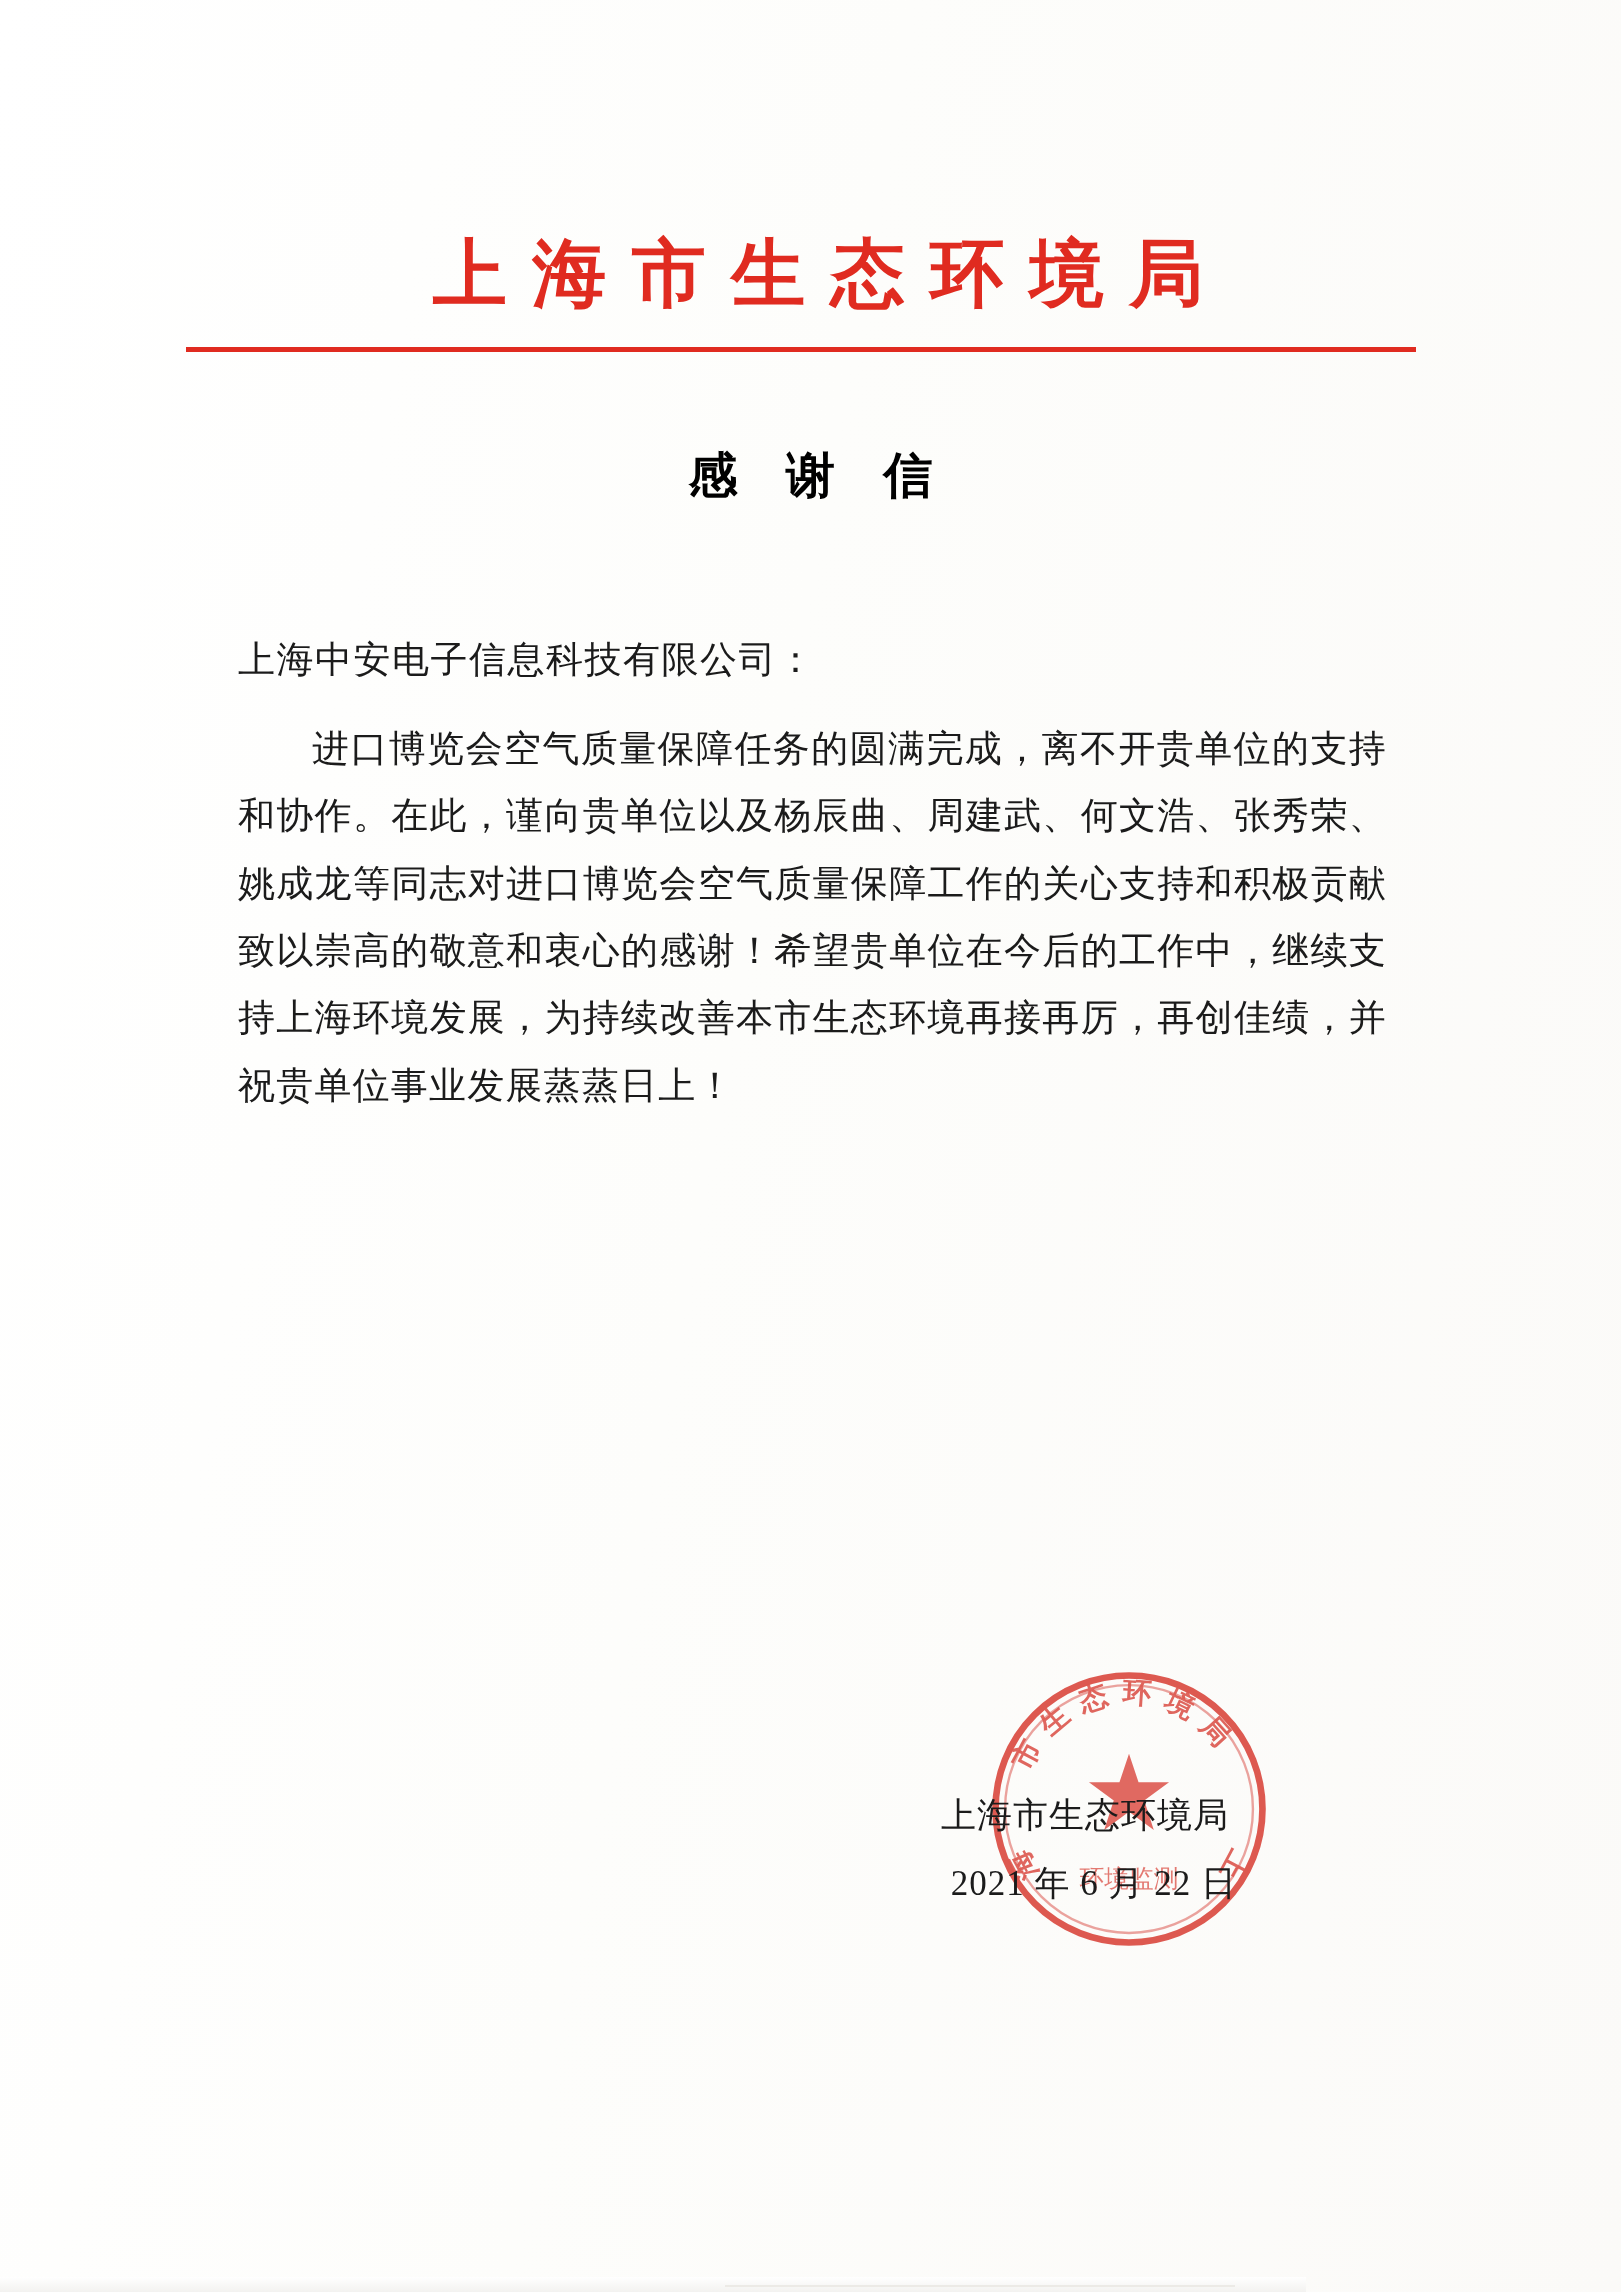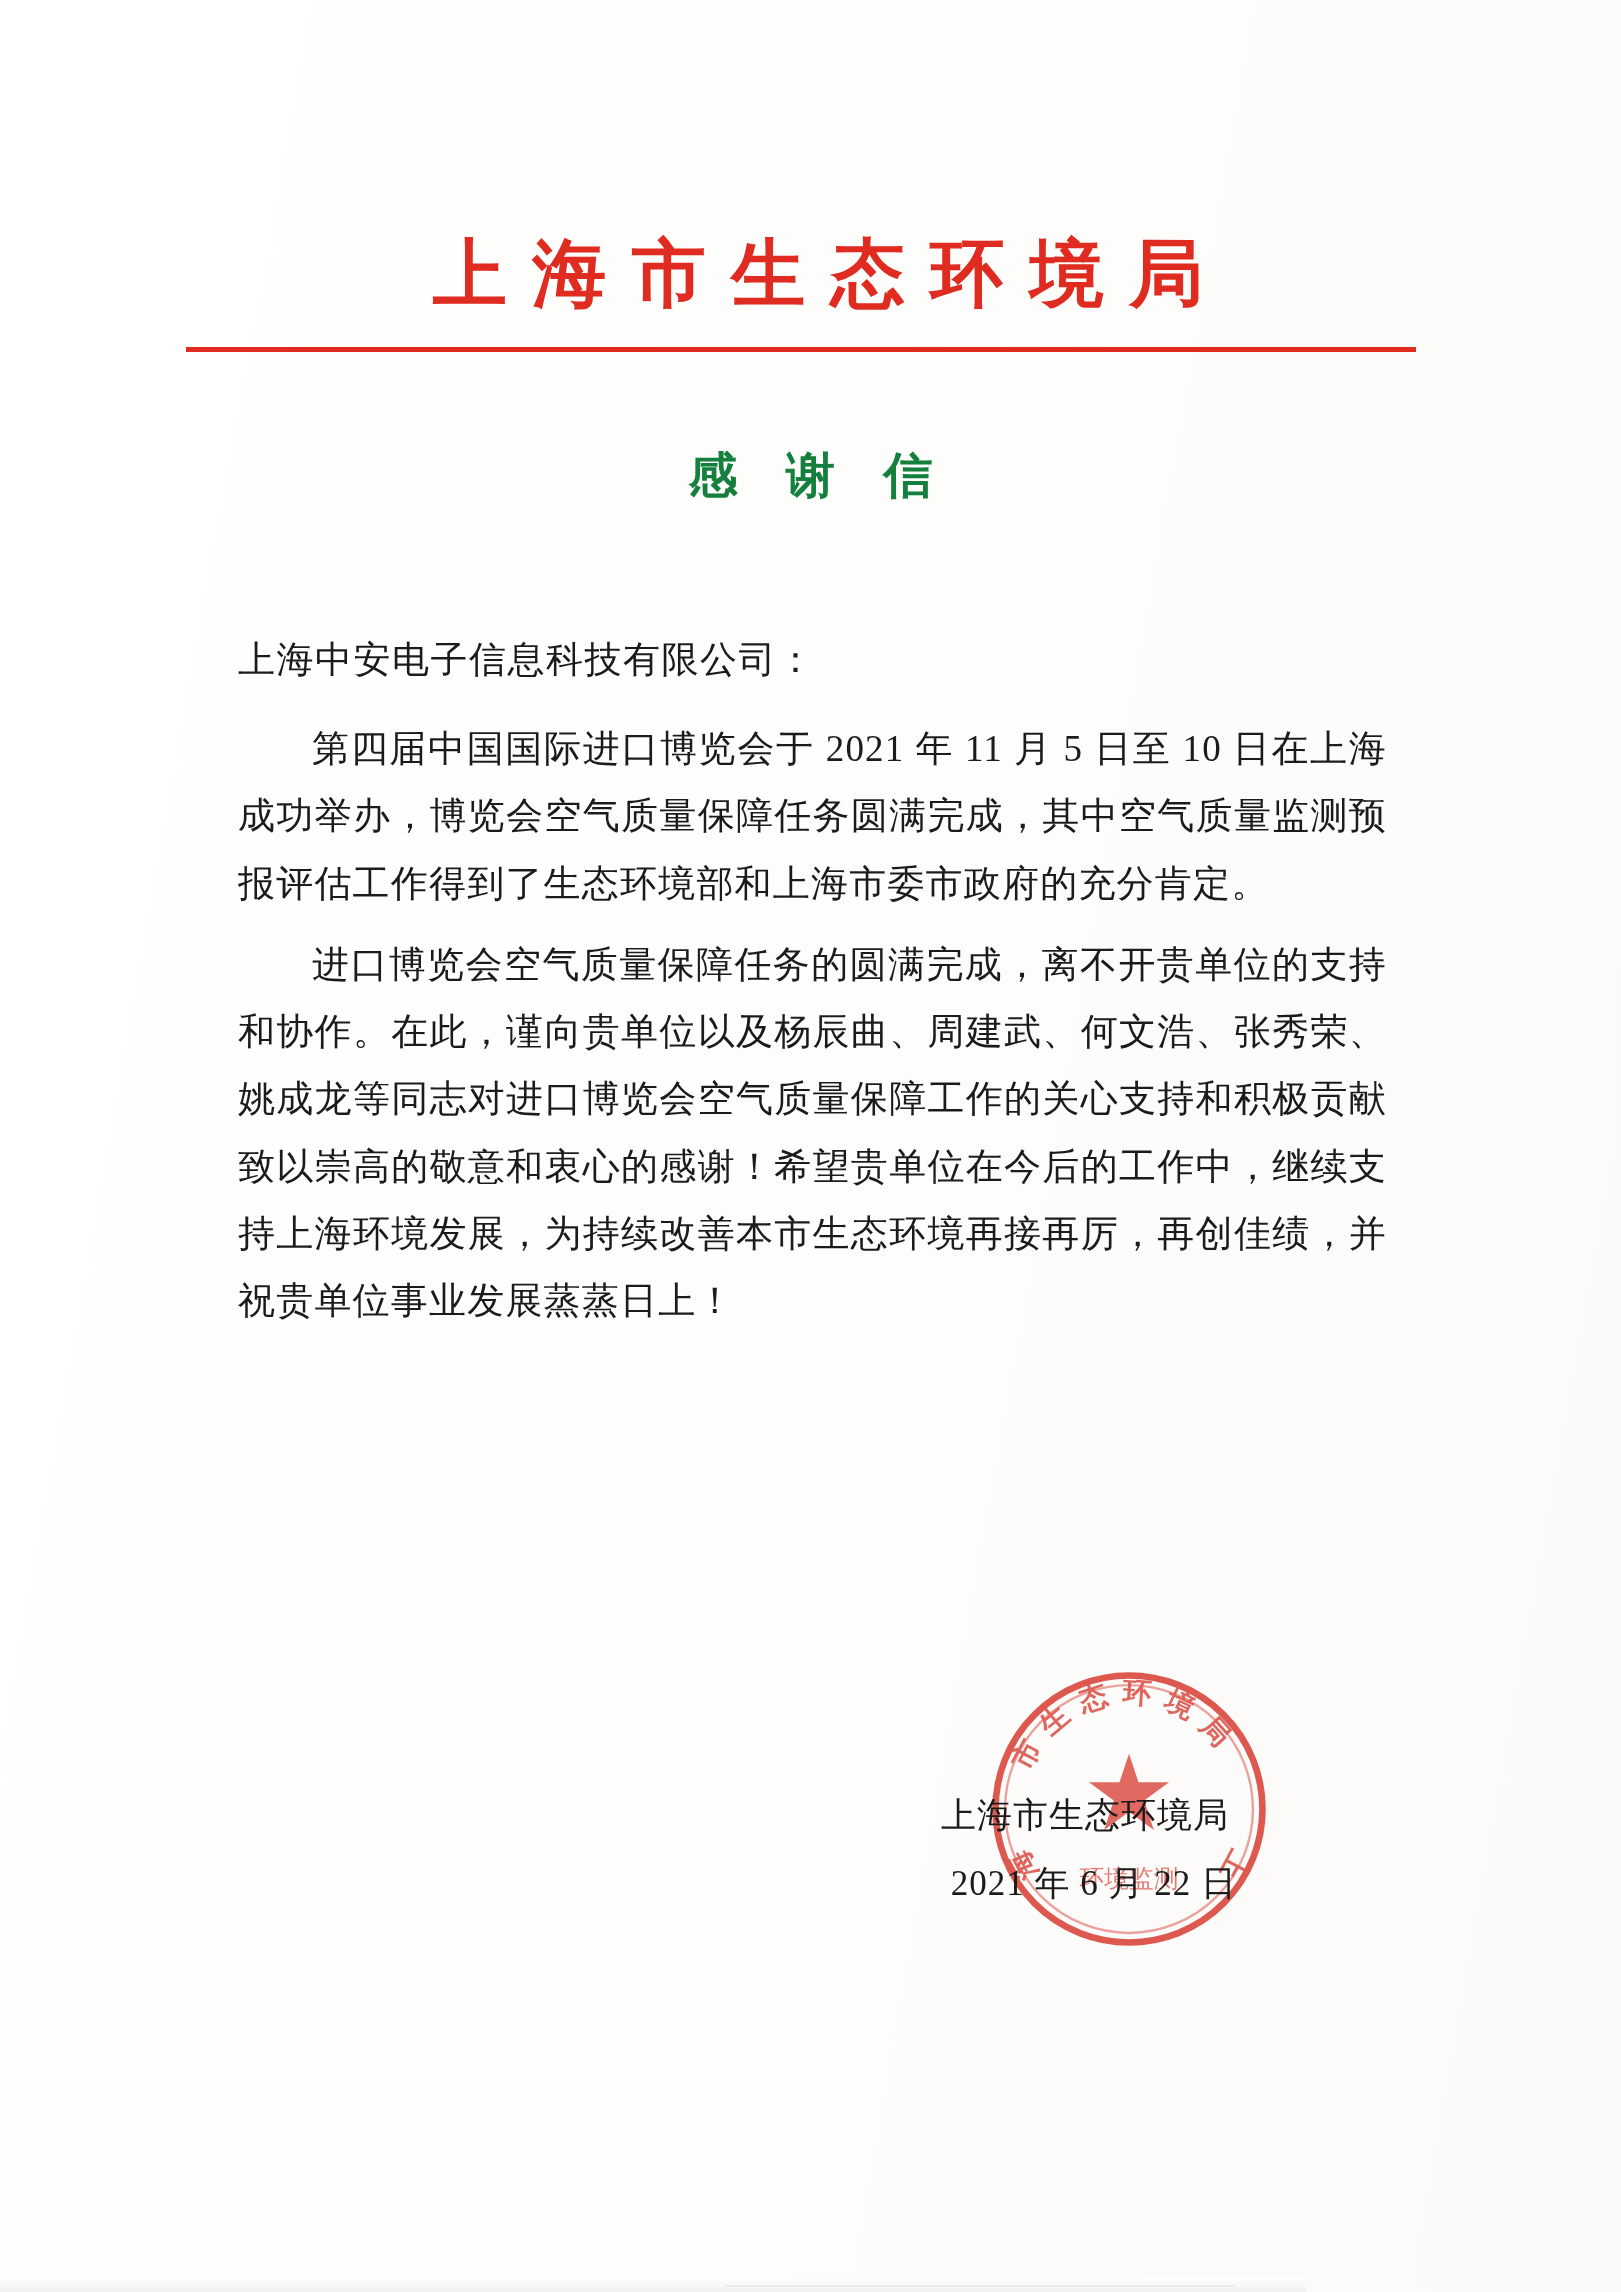--- a/index.html
+++ b/index.html
@@ -65,21 +65,21 @@
   .doc-title {
     position: absolute;
     left: 0;
     top: 443px;
     width: 1621px;
     text-align: center;
     font-family: "DejaVu Serif", "Liberation Serif", serif;
     font-weight: 700;
     font-size: 49px;
     letter-spacing: 15.7px;
-    color: #15803d;
+    color: #000000;
     text-indent: 15.7px;
   }
 
   
   .body-block {
     position: absolute;
     left: 238px;
     top: 632px;
     width: 1149px;
   }
@@ -155,21 +155,20 @@
 
     <div class="letterhead">
       <div class="letterhead-title">上海市生态环境局</div>
       <div class="letterhead-rule"></div>
     </div>
 
     <div class="doc-title">感 谢 信</div>
 
     <div class="body-block">
       <div class="salutation">上海中安电子信息科技有限公司：</div>
-      <p class="para">第四届中国国际进口博览会于 2021 年 11 月 5 日至 10 日在上海成功举办，博览会空气质量保障任务圆满完成，其中空气质量监测预报评估工作得到了生态环境部和上海市委市政府的充分肯定。</p>
       <p class="para">进口博览会空气质量保障任务的圆满完成，离不开贵单位的支持和协作。在此，谨向贵单位以及杨辰曲、周建武、何文浩、张秀荣、姚成龙等同志对进口博览会空气质量保障工作的关心支持和积极贡献致以崇高的敬意和衷心的感谢！希望贵单位在今后的工作中，继续支持上海环境发展，为持续改善本市生态环境再接再厉，再创佳绩，并祝贵单位事业发展蒸蒸日上！</p>
     </div>
 
     <div class="seal">
       <svg viewBox="0 0 300 300" aria-hidden="true">
         <g fill="none" stroke="#d6352b" stroke-width="7">
           <circle cx="150" cy="150" r="140"></circle>
           <circle cx="150" cy="150" r="130" stroke-width="2.5" opacity=".55"></circle>
         </g>
         <g fill="#d6352b" opacity=".9">

